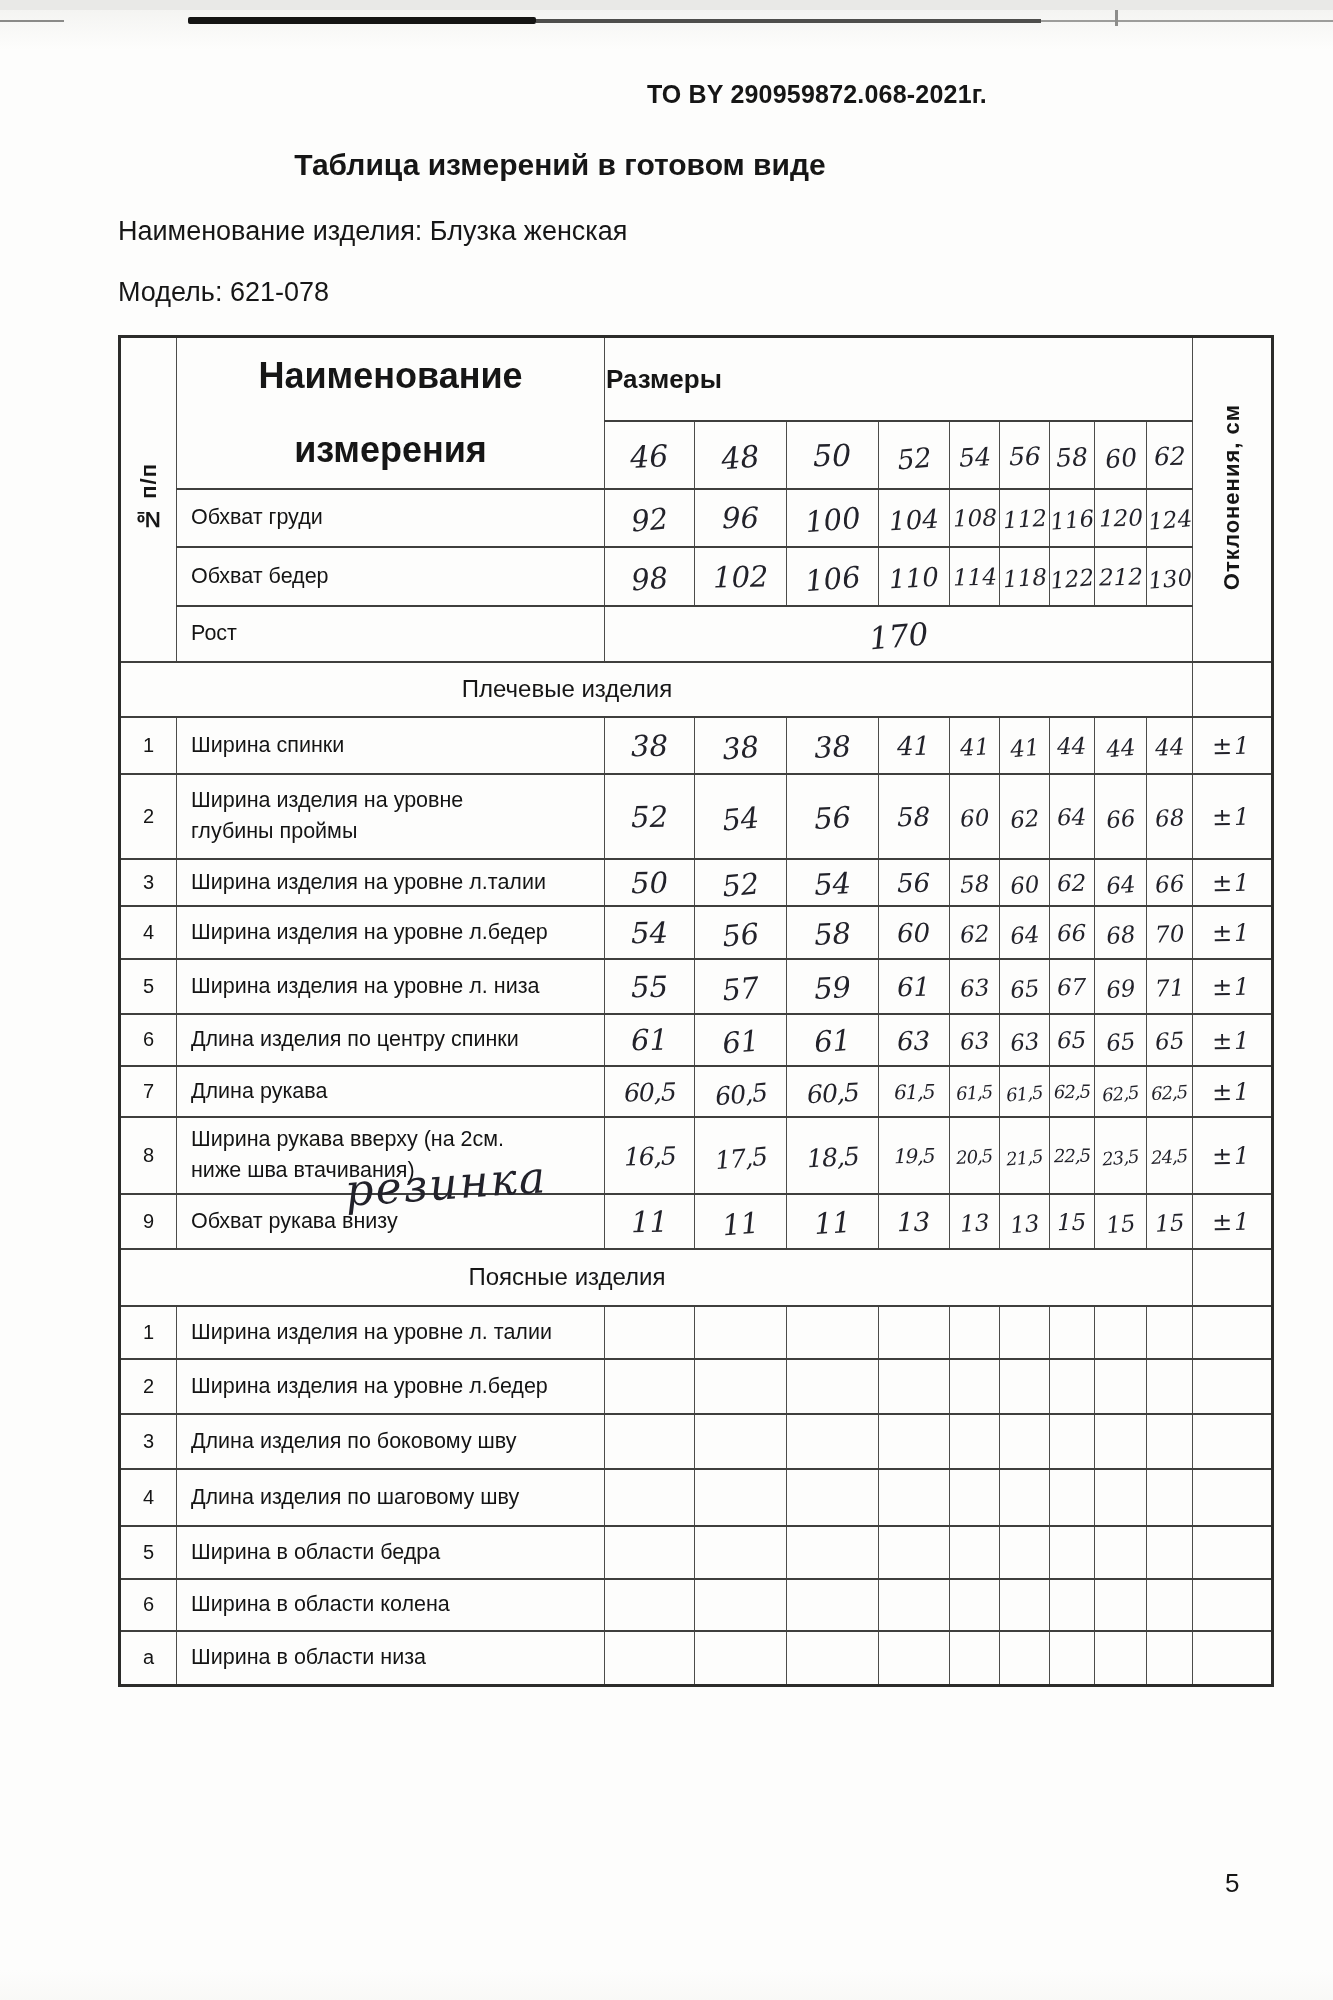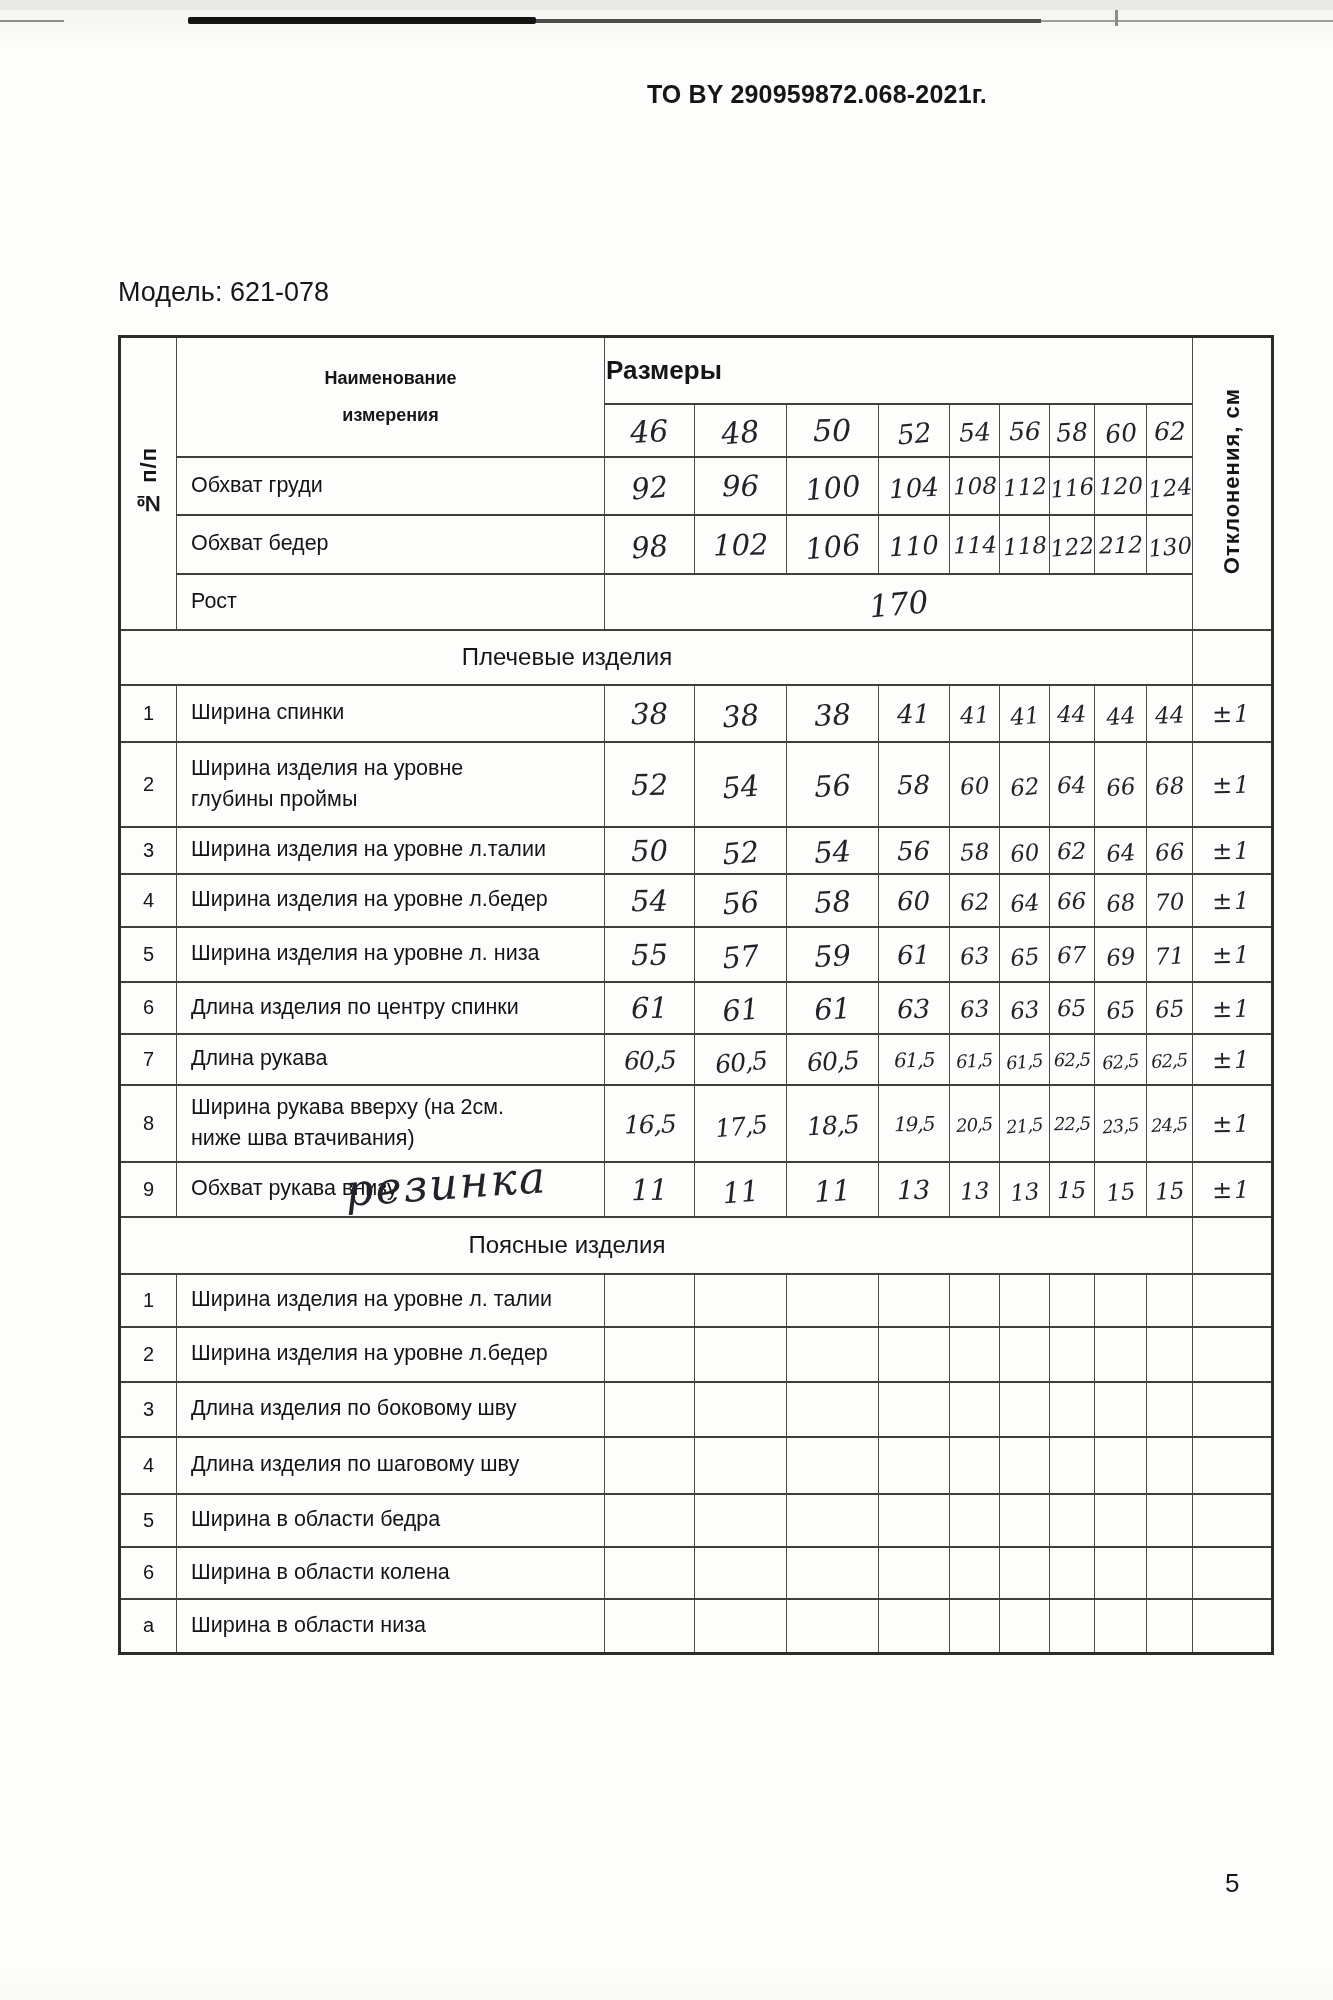--- a/index.html
+++ b/index.html
@@ -31,21 +31,21 @@
     border:1.6px solid #4c4c4a;
     border-top:2px solid #3f3f3d;border-bottom:2px solid #3f3f3d;
     overflow:visible;
   }
   .section-row td{border-top:2.6px solid #302f2e;border-bottom:2.4px solid #302f2e;}
   td.heavy-left{border-left:2.6px solid #2e2e2c;}
 
   td.num-col-hdr, td.dev-hdr{text-align:center;vertical-align:middle;}
   .vert{writing-mode:vertical-rl;transform:rotate(180deg);display:inline-block;
         font-weight:700;font-size:22px;letter-spacing:1px;white-space:nowrap;}
-  td.name-hdr{font-weight:700;font-size:18px;text-align:center;vertical-align:middle;
+  td.name-hdr{font-weight:700;font-size:36px;text-align:center;vertical-align:middle;
               white-space:pre-line;line-height:2.05;}
   td.sizes-hdr{font-weight:700;font-size:26px;text-align:left;vertical-align:middle;}
   td.section-title{font-weight:400;font-size:24px;text-align:center;vertical-align:middle;padding-right:180px;}
   td.label-cell{font-size:21.5px;padding:4px 8px 4px 14px;white-space:pre-line;
                 line-height:1.45;vertical-align:middle;color:#141414;}
   td.num-cell{font-size:20px;text-align:center;vertical-align:middle;}
   td.val-cell, td.rost-val, td.dev-cell{text-align:center;vertical-align:middle;padding:0;}
 
   .hw{font-family:"DejaVu Serif",serif;font-style:italic;color:#22222a;display:inline-block;
       transform:rotate(-3deg) translateY(2px);font-size:29px;line-height:1;}
@@ -71,20 +71,22 @@
 
 <div class="page">
 
   <div class="art1"></div>
   <div class="art2"></div>
   <div class="art3"></div>
   <div class="art4"></div>
   <div class="art5"></div>
 
   <div class="doc-number">ТО BY 290959872.068-2021г.</div>
+  <div class="doc-title">Таблица измерений в готовом виде</div>
+  <div class="product-line">Наименование изделия: Блузка женская</div>
   <div class="model-line">Модель: 621-078</div>
 
   <table class="meas">
     <colgroup>
       <col style="width:57px">
         <col style="width:428px">
       <col style="width:90px">
         <col style="width:92px">
         <col style="width:92px">
       <col style="width:71px">

